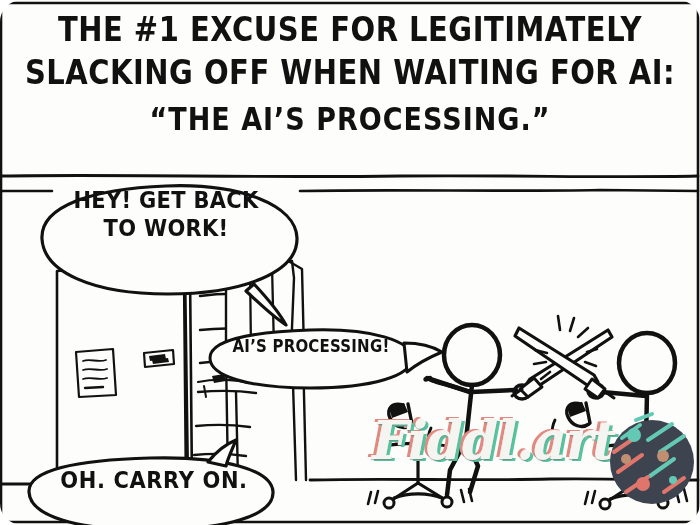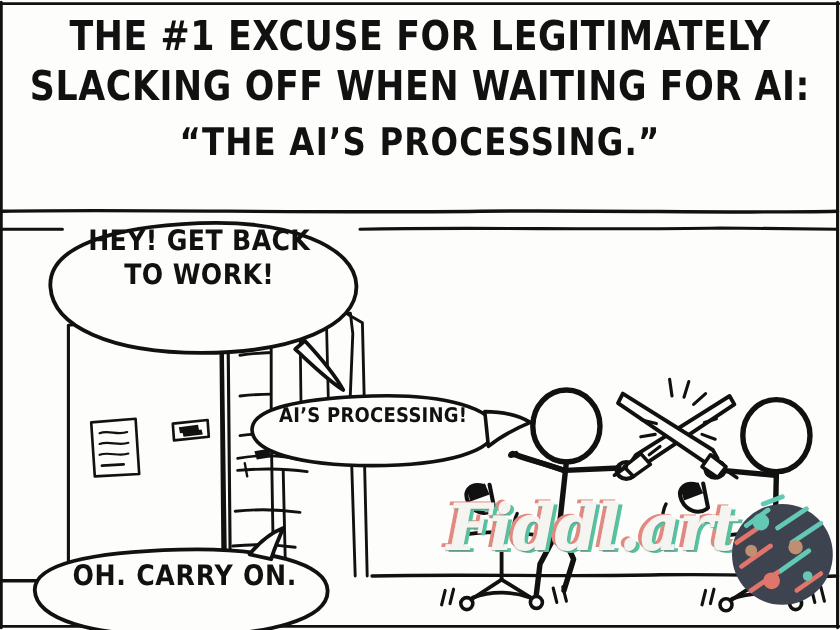--- a/index.html
+++ b/index.html
@@ -7,20 +7,21 @@
     padding: 0;
     background: #ffffff;
   }
   #comic {
     position: relative;
     width: 700px;
     height: 525px;
     background: #fdfdfb;
     overflow: hidden;
     font-family: "DejaVu Sans", sans-serif;
+    border-radius: 22px;
   }
   #comic svg.layer {
     position: absolute;
     left: 0;
     top: 0;
     width: 700px;
     height: 525px;
   }
   .ink {
     fill: none;

